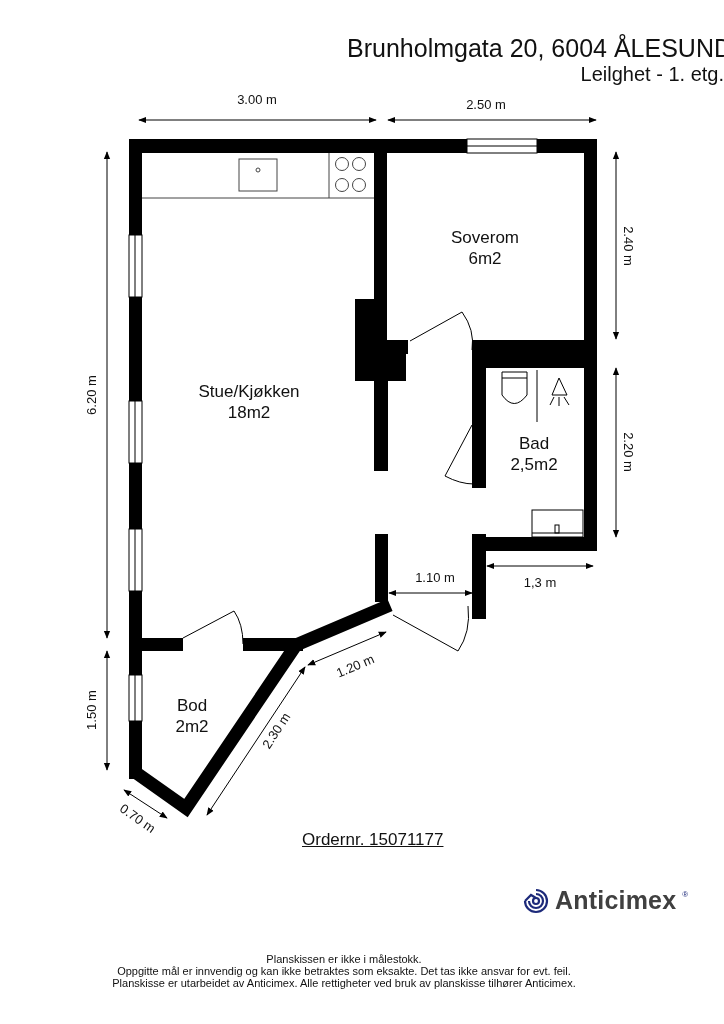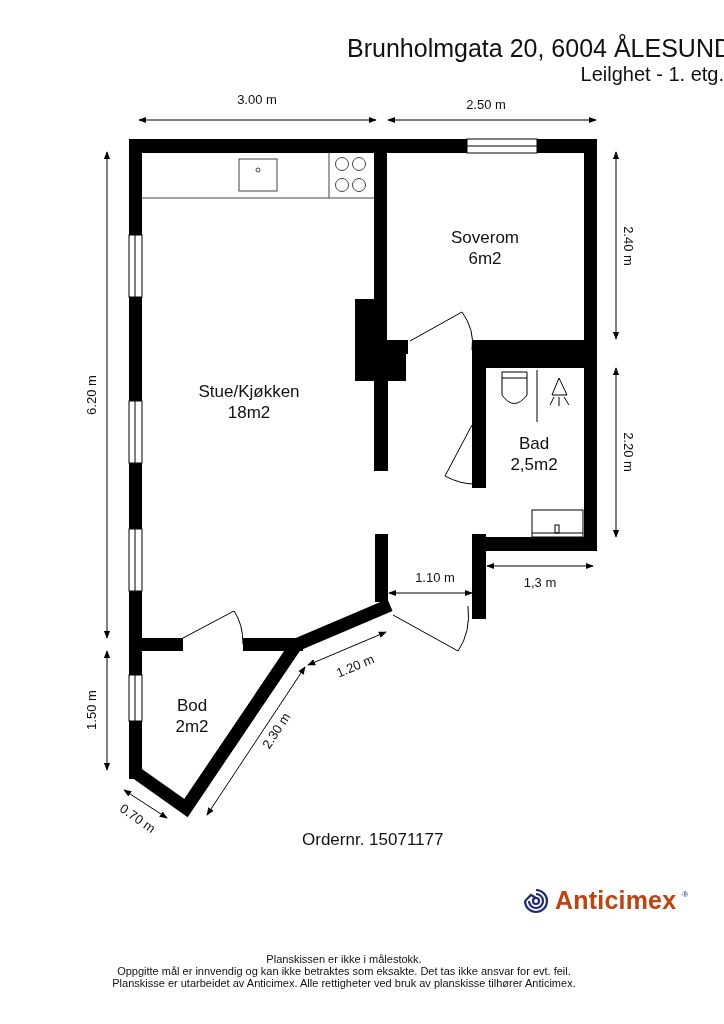--- a/index.html
+++ b/index.html
@@ -1,22 +1,22 @@
 <!DOCTYPE html>
 <html><head>
 <meta charset="utf-8">
 <style>
   html, body { margin:0; padding:0; background:#ffffff; }
   body { width:724px; height:1024px; position:relative; overflow:hidden; font-family:"Liberation Sans", sans-serif; color:#111; }
   .title { position:absolute; left:0; width:724px; top:33px; text-align:right; font-size:25px; line-height:30px;margin-left:8px; }
   .subtitle { position:absolute; left:0; width:724px; top:62px; text-align:right; font-size:20px; line-height:24px; }
   svg.plan { position:absolute; left:0; top:0; }
-  .order { position:absolute; left:302px; top:830px; font-size:17px; }
+  .order { position:absolute; left:302px; top:830px; font-size:17px;text-decoration:underline; }
   .logo { position:absolute; left:523px; top:886px; display:flex; align-items:center; gap:6px; }
-  .logo-text { font-size:25px; font-weight:bold; color:#c2410c; letter-spacing:0.2px;text-align:center; }
+  .logo-text { font-size:25px; font-weight:bold; color:#404040; letter-spacing:0.2px;text-align:center; }
   .logo-reg { font-size:8px; color:#1d2a7a; align-self:flex-start; margin-top:4px; }
   .footer { position:absolute; left:0; width:688px; top:953px; text-align:center; font-size:11px; line-height:12px; }
   .footer div { white-space:nowrap; }
 </style>
 </head>
 <body>
 
 <div class="title">Brunholmgata 20, 6004 ÅLESUND</div>
 <div class="subtitle">Leilghet - 1. etg.</div>
 

